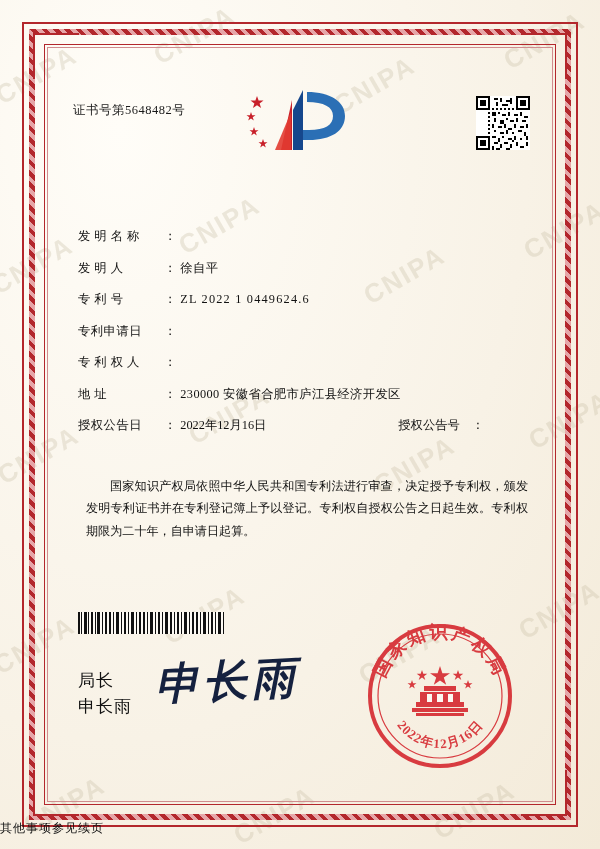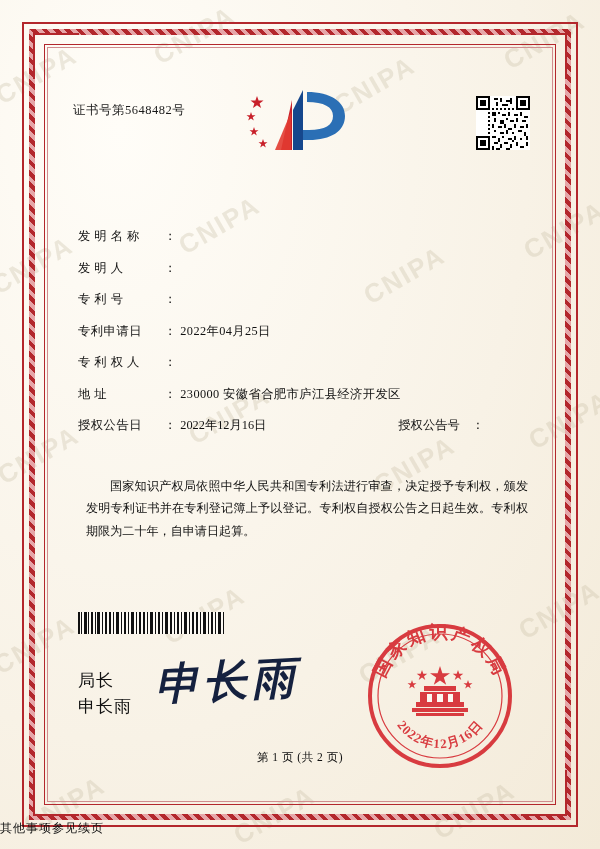--- a/index.html
+++ b/index.html
@@ -422,31 +422,32 @@
     <div class="fields">
 
       <div class="field-row">
         <span class="field-label">发 明 名 称</span>
         <span class="field-colon">：</span>
       </div>
 
       <div class="field-row">
         <span class="field-label">发 明 人</span>
         <span class="field-colon">：</span>
+        <span class="field-value">徐自平</span>
       </div>
 
       <div class="field-row">
         <span class="field-label">专 利 号</span>
         <span class="field-colon">：</span>
+        <span class="field-value mono">ZL 2022 1 0449624.6</span>
       </div>
 
       <div class="field-row">
         <span class="field-label">专利申请日</span>
         <span class="field-colon">：</span>
-        <span class="field-value">2022年04月25日</span>
       </div>
 
       <div class="field-row">
         <span class="field-label">专 利 权 人</span>
         <span class="field-colon">：</span>
       </div>
 
       <div class="field-row">
         <span class="field-label">地 址</span>
         <span class="field-colon">：</span>
@@ -554,17 +555,16 @@
             <textPath href="#arcTop" startOffset="50%" text-anchor="middle">国家知识产权局</textPath>
           </text>
 
           <text font-family="'Liberation Serif', serif" font-size="13" font-weight="bold" fill="#d4232a" letter-spacing="1">
             <textPath href="#arcBottom" startOffset="50%" text-anchor="middle">2022年12月16日</textPath>
           </text>
         </g>
       </svg>
     </div>
 
-    <div class="page-no">第 1 页 (共 2 页)</div>
   </div>
 
   <div class="footer-note">其他事项参见续页</div>
 </div>
 
 </body></html>

